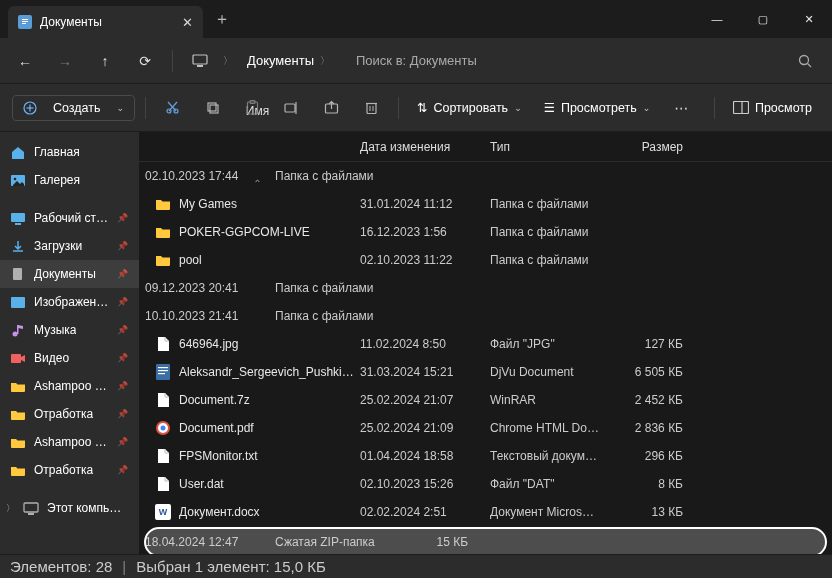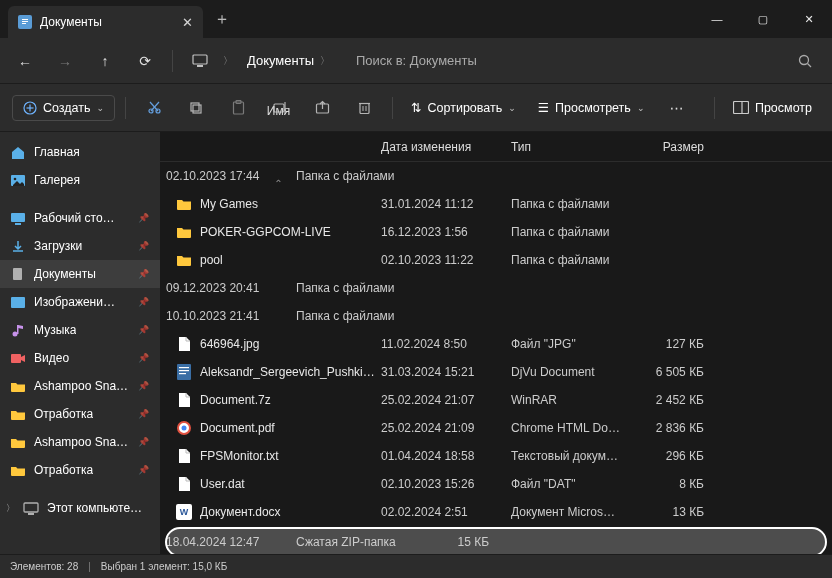--- a/index.html
+++ b/index.html
@@ -18,27 +18,27 @@
 .navbar { height: 46px; background: #2c2c2c; display: flex; align-items: center; padding: 0 8px; gap: 6px; border-bottom: 1px solid #1c1c1c; }
 .nbtn { width: 34px; height: 34px; display: flex; align-items: center; justify-content: center; border-radius: 4px; opacity: .85; font-size: 14px; }
 .nbtn.dim { opacity: .35; }
 .vdiv { width: 1px; height: 22px; background: #444; margin: 0 4px; }
 .breadcrumb { display: flex; align-items: center; gap: 6px; font-size: 13px; padding: 0 8px; flex: 0 0 auto; }
 .bchev { opacity: .5; font-size: 10px; }
 .search { flex: 1; margin-left: auto; display: flex; align-items: center; padding: 0 12px; gap: 5px; font-size: 13px; color: #aaa; justify-content: flex-end; min-width: 210px; }
 .search .sicon { margin-left: auto; font-size: 13px; }
 
 .toolbar { height: 48px; background: #2c2c2c; display: flex; align-items: center; padding: 0 12px; gap: 6px; border-bottom: 1px solid #1c1c1c; }
-.newbtn { display: flex; align-items: center; gap: 6px; border: 1px solid #4a4a4a; border-radius: 4px; padding: 5px 10px; font-size: 12.5px; }
+.newbtn { display: flex; align-items: center; gap: 16px; border: 1px solid #4a4a4a; border-radius: 4px; padding: 5px 10px; font-size: 12.5px; }
 .tbtn { width: 36px; height: 34px; display: flex; align-items: center; justify-content: center; opacity: .85; font-size: 14px; }
 .labbtn { display: flex; align-items: center; gap: 6px; padding: 5px 8px; font-size: 12.5px; }
 .chev { font-size: 9px; opacity: .7; }
 
 .content { display: flex; height: calc(578px - 38px - 46px - 48px - 24px); background: #191919; }
-.sidebar { width: 160px; background: #2c2c2c; overflow: hidden; padding-top: 6px; }
+.sidebar { width: 139px; background: #2c2c2c; overflow: hidden; padding-top: 6px; }
 .sitem { display: flex; align-items: center; gap: 8px; padding: 5px 10px; font-size: 12px; height: 28px; position: relative; }
 .sitem.active { background: #3d3d3d; }
 .sitem .pin { margin-left: auto; font-size: 9px; opacity: .6; }
 .sicon-sm { width: 16px; height: 16px; display:flex; align-items:center; justify-content:center; font-size: 13px; }
 .sc-blue { color: #5ab0e8; }
 .sc-yellow { color: #ffc83d; }
 .sc-purple { color: #c792ea; }
 .sc-red { color: #f06262; }
 .sc-gray { color: #b0b0b0; }
 .sgap { height: 10px; }
@@ -54,21 +54,21 @@
 .row { display: flex; align-items: center; height: 28px; padding: 0 6px; font-size: 12px; color: #e8e8e8; }
 .row .rn { width: 215px; display: flex; align-items: center; gap: 8px; padding-left: 10px; white-space: nowrap; overflow: hidden; text-overflow: ellipsis; }
 .row .rn span { overflow: hidden; text-overflow: ellipsis; }
 .row .rd { width: 130px; color: #ccc; }
 .row .rt { width: 125px; color: #ccc; overflow:hidden; text-overflow: ellipsis; white-space: nowrap;}
 .row .rs { width: 80px; text-align: right; padding-right: 12px; color: #ccc; }
 .row.hl { background: #4d4d4d; border-radius: 22px; outline: 2px solid #fff; outline-offset: -1px; margin: 2px 6px; padding: 0 0; }
 .ficon { width: 16px; height: 16px; flex-shrink:0; display:flex; align-items:center; justify-content:center; font-size: 12px; }
 .word { color: #2b579a; background:#fff; border-radius:2px; font-size:9px; font-weight:bold;}
 
-.statusbar { height: 24px; background: #2c2c2c; display: flex; align-items: center; padding: 0 10px; font-size: 10px; color: #ccc; gap: 4px; border-top: 1px solid #1c1c1c;}
+.statusbar { height: 24px; background: #2c2c2c; display: flex; align-items: center; padding: 0 10px; font-size: 15px; color: #ccc; gap: 4px; border-top: 1px solid #1c1c1c;}
 .statsep { margin: 0 6px; opacity:.5; }
 
 svg { display:block; }
 </style>
 </head>
 <body>
 
 <div class="titlebar">
   <div class="tab">
     <span class="tab-icon">

